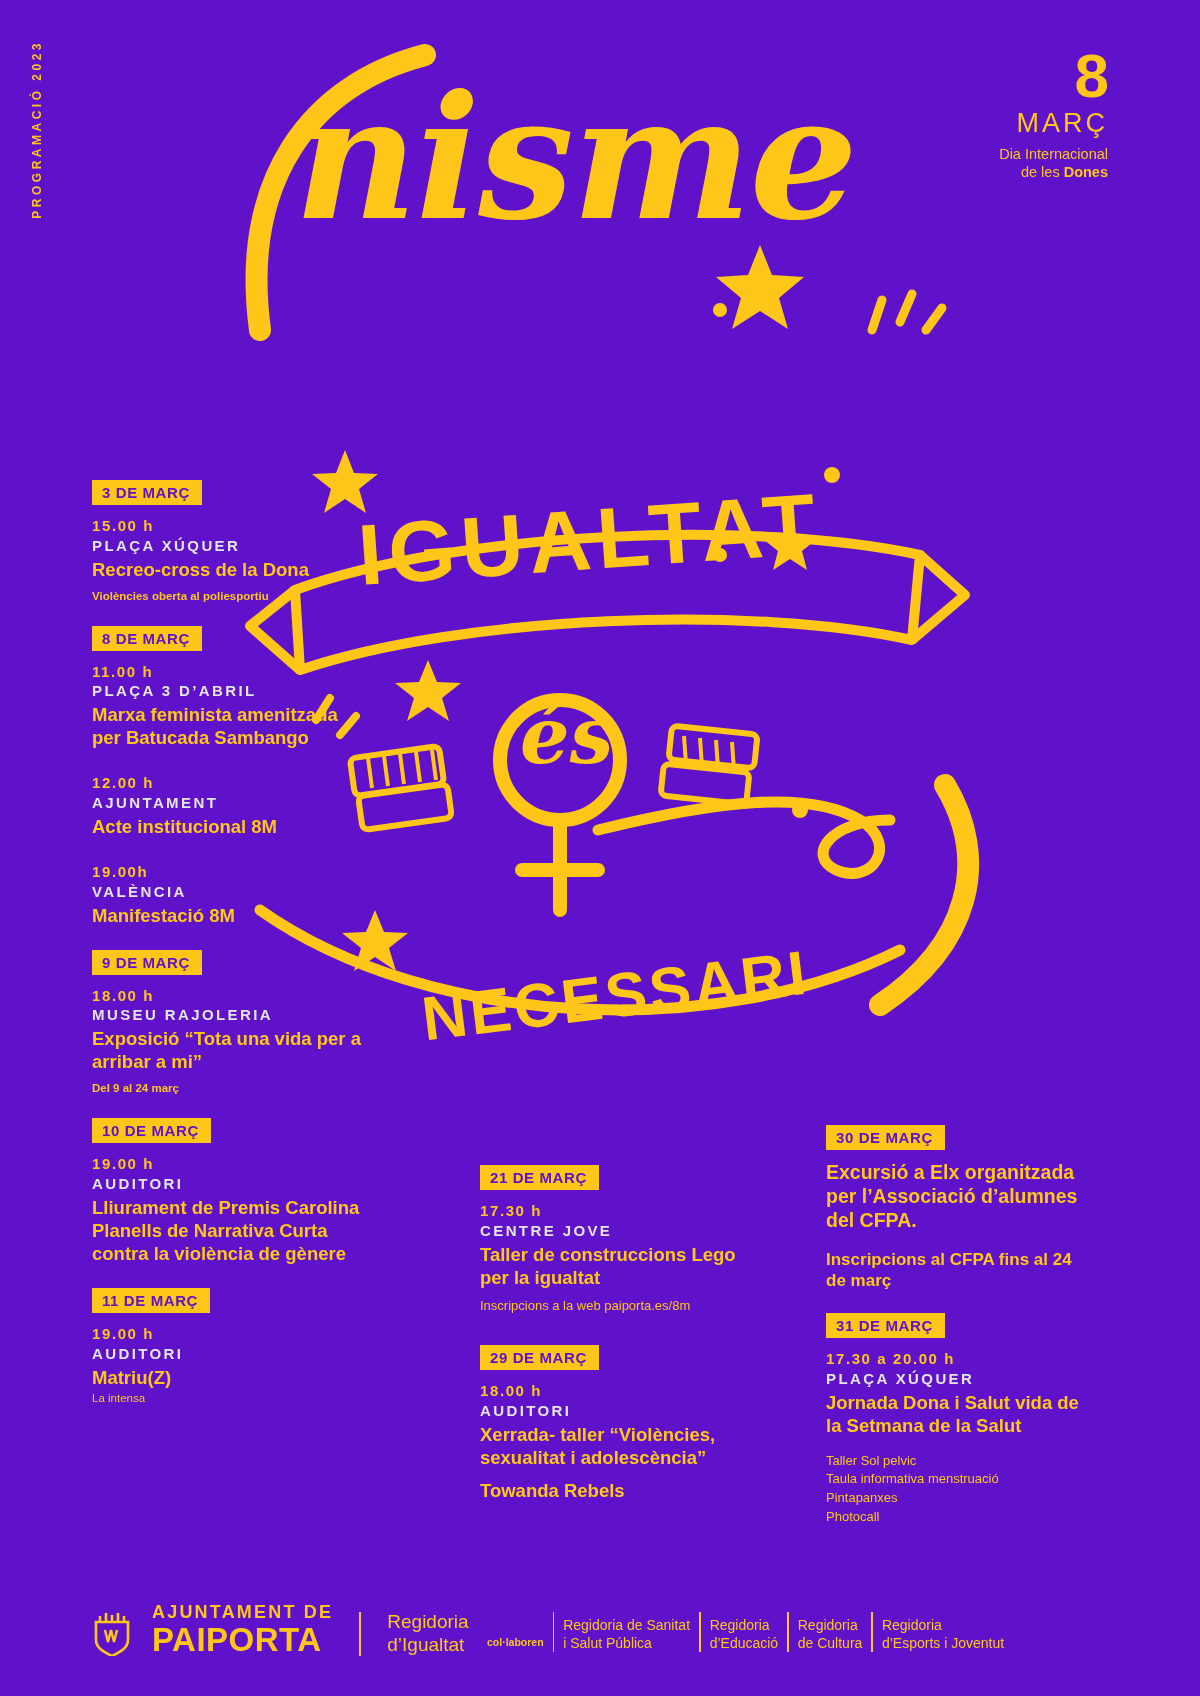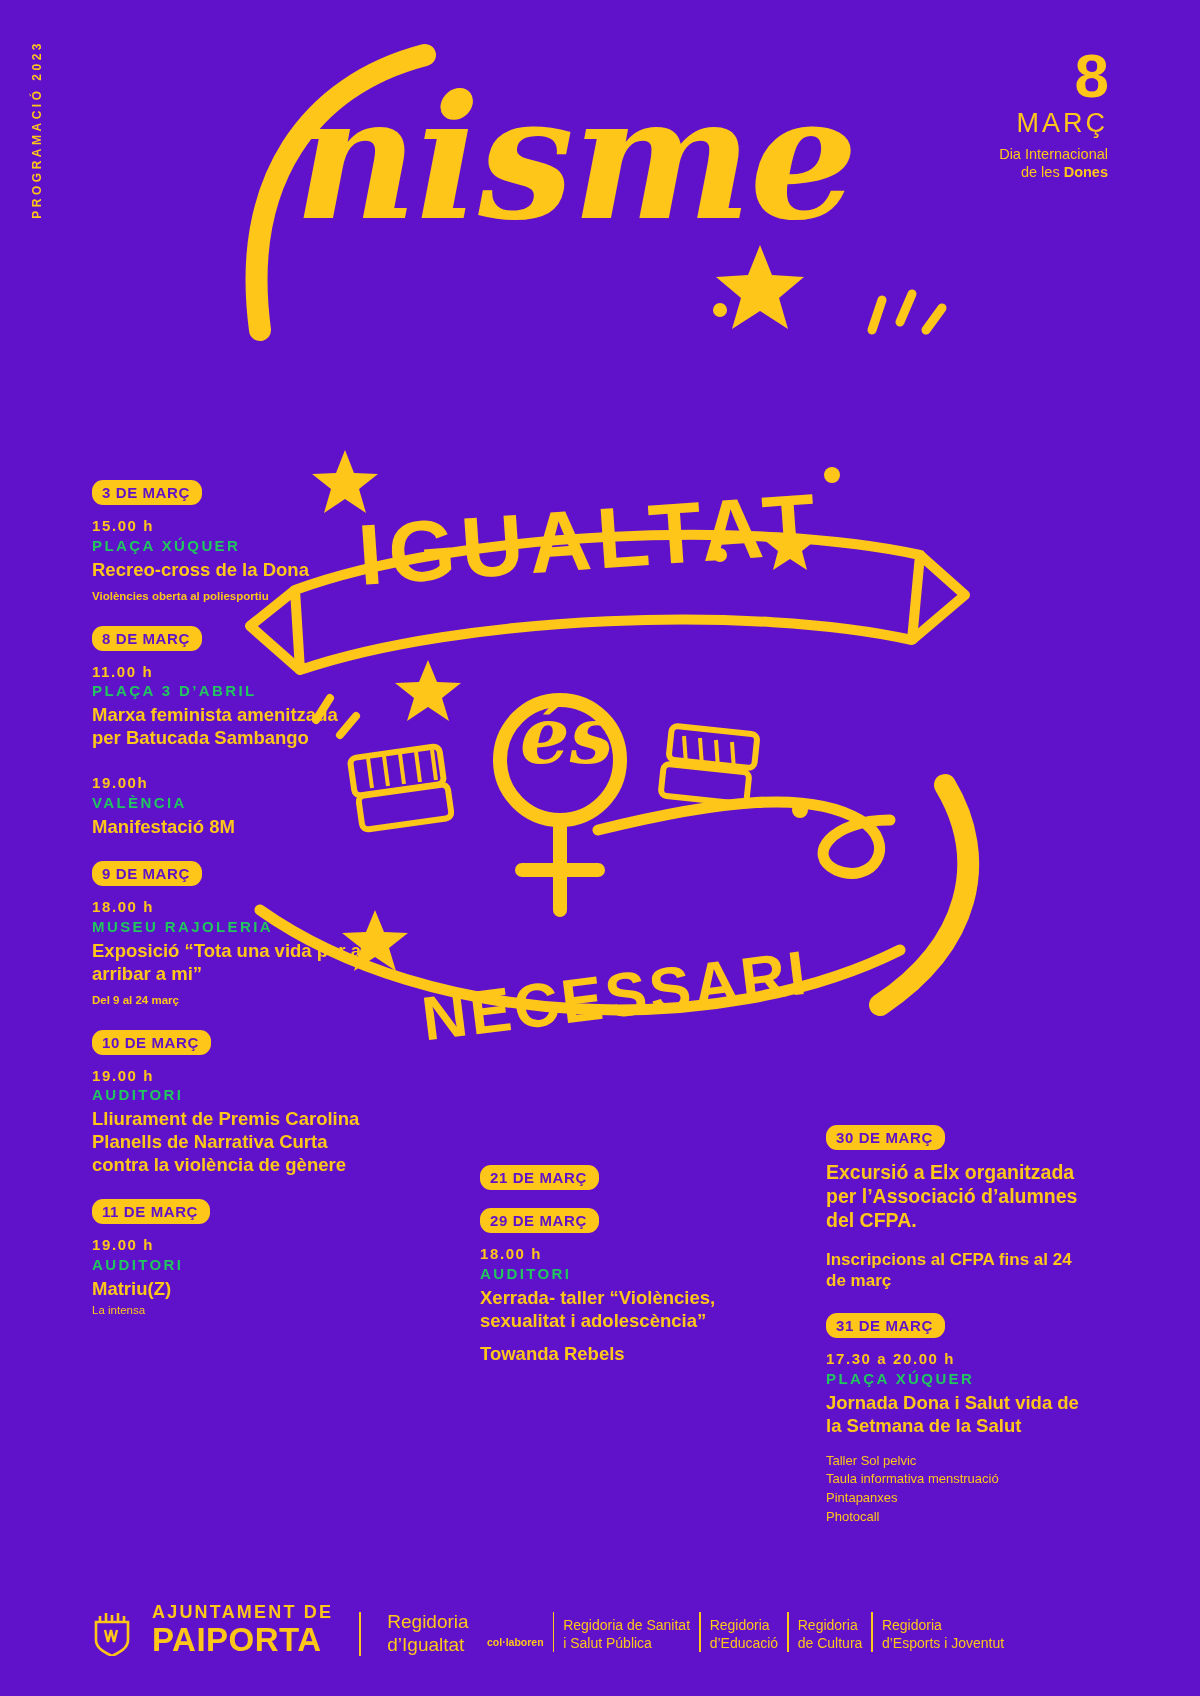--- a/index.html
+++ b/index.html
@@ -115,30 +115,29 @@
 
   .date-tag {
     display:inline-block;
     background:#ffc61a;
     color:#5f12c9;
     font-weight:bold;
     font-size:15px;
     letter-spacing:0.6px;
     padding:4px 12px 4px 10px;
     margin-bottom:10px;
-    border-radius:11px;
   }
   .event { margin-bottom:22px; }
   .time {
     font-size:15px; font-weight:bold; letter-spacing:1.6px;
     line-height:1.45; color:#ffc61a;
   }
   .venue {
     font-size:15px; font-weight:bold; letter-spacing:2.4px;
-    color:#22c55e; margin-bottom:5px;
+    color:#e5e5e5; margin-bottom:5px;
   }
   .title {
     font-size:18.5px; font-weight:bold; line-height:1.24;
     color:#ffc61a;
   }
   .title.big { font-size:19.5px; }
   .note {
     font-size:11.5px; font-weight:bold; line-height:1.3;
     margin-top:7px; color:#ffc61a;
   }
@@ -285,20 +284,25 @@
     </div>
 
     <div>
       <div class="date-tag">8 DE MARÇ</div>
       <div class="event">
         <div class="time">11.00 h</div>
         <div class="venue">PLAÇA 3 D’ABRIL</div>
         <div class="title">Marxa feminista amenitzada per Batucada Sambango</div>
       </div>
       <div class="event">
+        <div class="time">12.00 h</div>
+        <div class="venue">AJUNTAMENT</div>
+        <div class="title">Acte institucional 8M</div>
+      </div>
+      <div class="event">
         <div class="time">19.00h</div>
         <div class="venue">VALÈNCIA</div>
         <div class="title">Manifestació 8M</div>
       </div>
     </div>
 
     <div>
       <div class="date-tag">9 DE MARÇ</div>
       <div class="event">
         <div class="time">18.00 h</div>
@@ -326,20 +330,26 @@
         <div class="subtitle-sm">La intensa</div>
       </div>
     </div>
 
   </div>
 
   <div class="col col-mid">
 
     <div>
       <div class="date-tag">21 DE MARÇ</div>
+      <div class="event">
+        <div class="time">17.30 h</div>
+        <div class="venue">CENTRE JOVE</div>
+        <div class="title">Taller de construccions Lego per la igualtat</div>
+        <div class="note plain">Inscripcions a la web paiporta.es/8m</div>
+      </div>
     </div>
 
     <div class="spacer-sm"></div>
 
     <div>
       <div class="date-tag">29 DE MARÇ</div>
       <div class="event">
         <div class="time">18.00 h</div>
         <div class="venue">AUDITORI</div>
         <div class="title">Xerrada- taller “Violències, sexualitat i adolescència”</div>

